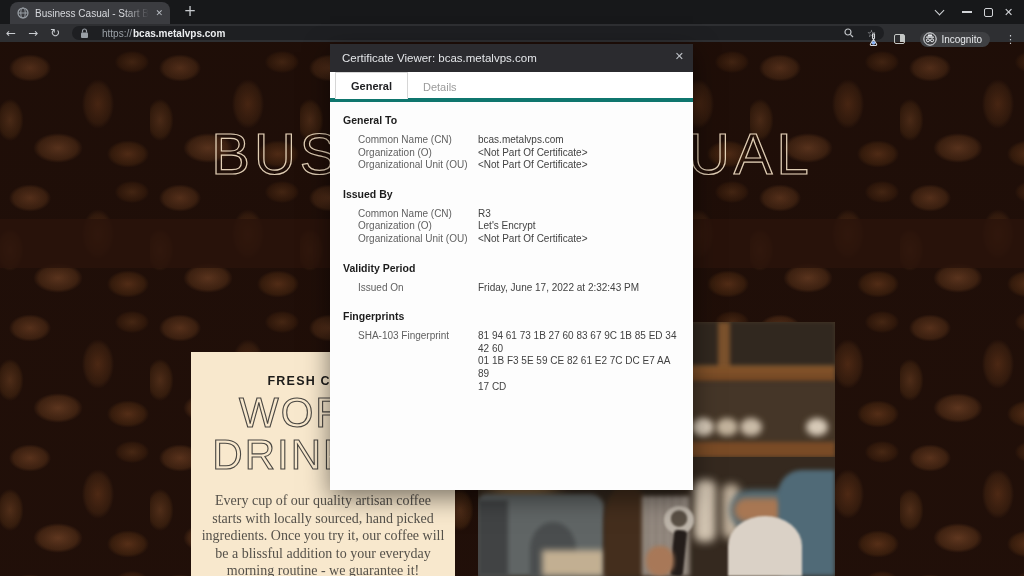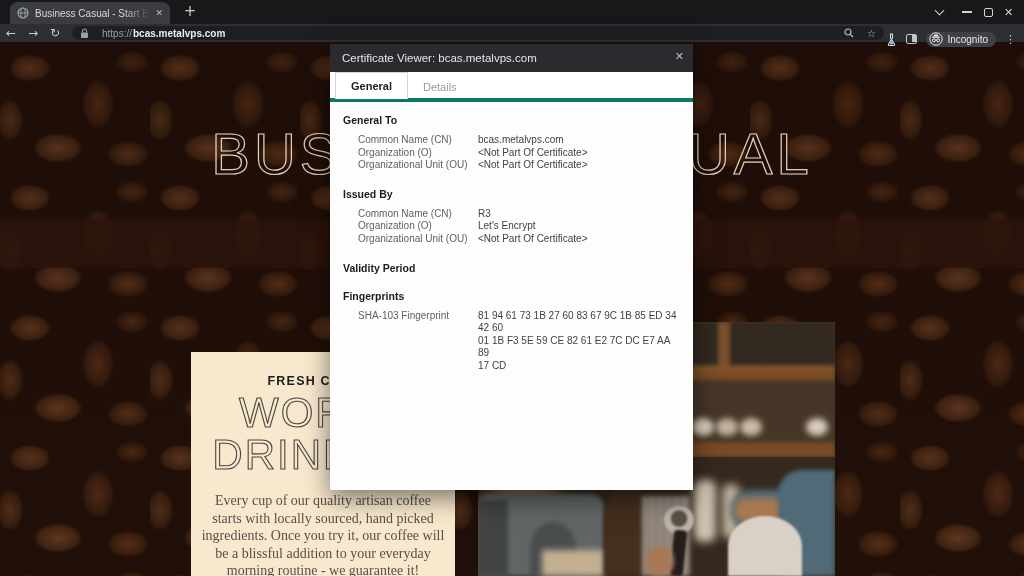--- a/index.html
+++ b/index.html
@@ -28,21 +28,21 @@
   .xglyph { font-size:11px; font-family:"DejaVu Sans",sans-serif; }
   .toolbar { position:absolute; left:0; top:24px; width:1024px; height:18px; background:#2e2f32;
     display:flex; align-items:center; z-index:40; }
   .navic { color:#c9ccd0; font-size:12px; font-family:"DejaVu Sans",sans-serif; width:22px; text-align:center; }
   .omnibox { position:absolute; left:72px; top:2px; width:812px; height:14px; background:#1e1f22;
     border-radius:7px; display:flex; align-items:center; padding:0 8px; gap:5px; }
   .scheme { font-size:10px; color:#9aa0a6;padding-left:8px; }
   .host { font-size:10px; color:#eceef0; font-weight:bold; margin-left:-4px; }
   .omni-spacer { flex:1; }
   .omni-ic { color:#c0c3c7; font-size:10px; font-family:"DejaVu Sans",sans-serif; margin-left:8px; }
-  .right-ics { position:absolute; right:8px; top:24px; height:30px; display:flex; align-items:center; gap:9px; z-index:41; }
+  .right-ics { position:absolute; right:8px; top:24px; height:30px; display:flex; align-items:center; gap:15px; z-index:41; }
   .incog-chip { height:15px; background:#3f4043; border-radius:8px; display:flex; align-items:center;
     gap:4px; padding:0 8px 0 3px; }
   .incog-label { font-size:10px; color:#e8eaed; }
   .dots { color:#c9ccd0; font-size:11px; font-family:"DejaVu Sans",sans-serif; }
 
   
   .webpage { position:absolute; left:0; top:42px; width:1024px; height:534px; overflow:hidden;
     background-color:#24110a;
     background-image:
       linear-gradient(rgba(18,7,3,.30), rgba(18,7,3,.18)),
@@ -276,20 +276,24 @@
       <div class="crow">
         <span class="clabel">Organization (O)</span>
         <span class="cvalue">Let's Encrypt</span>
       </div>
       <div class="crow">
         <span class="clabel">Organizational Unit (OU)</span>
         <span class="cvalue">&lt;Not Part Of Certificate&gt;</span>
       </div>
 
       <h3>Validity Period</h3>
+      <div class="crow">
+        <span class="clabel">Issued On</span>
+        <span class="cvalue">Friday, June 17, 2022 at 2:32:43 PM</span>
+      </div>
 
       <h3>Fingerprints</h3>
       <div class="crow">
         <span class="clabel">SHA-103 Fingerprint</span>
         <span class="cvalue">81 94 61 73 1B 27 60 83 67 9C 1B 85 ED 34
 42 60
 01 1B F3 5E 59 CE 82 61 E2 7C DC E7 AA 89
 17 CD</span>
       </div>
 

